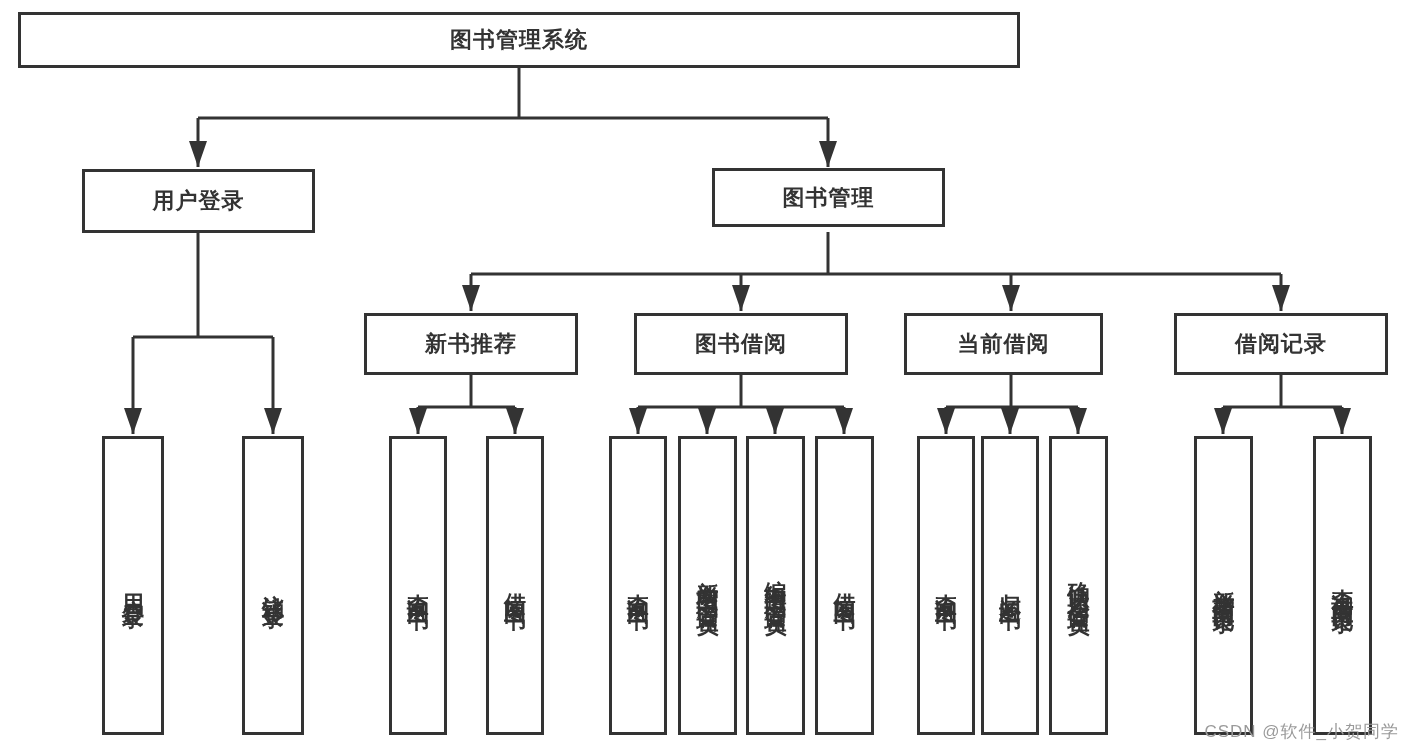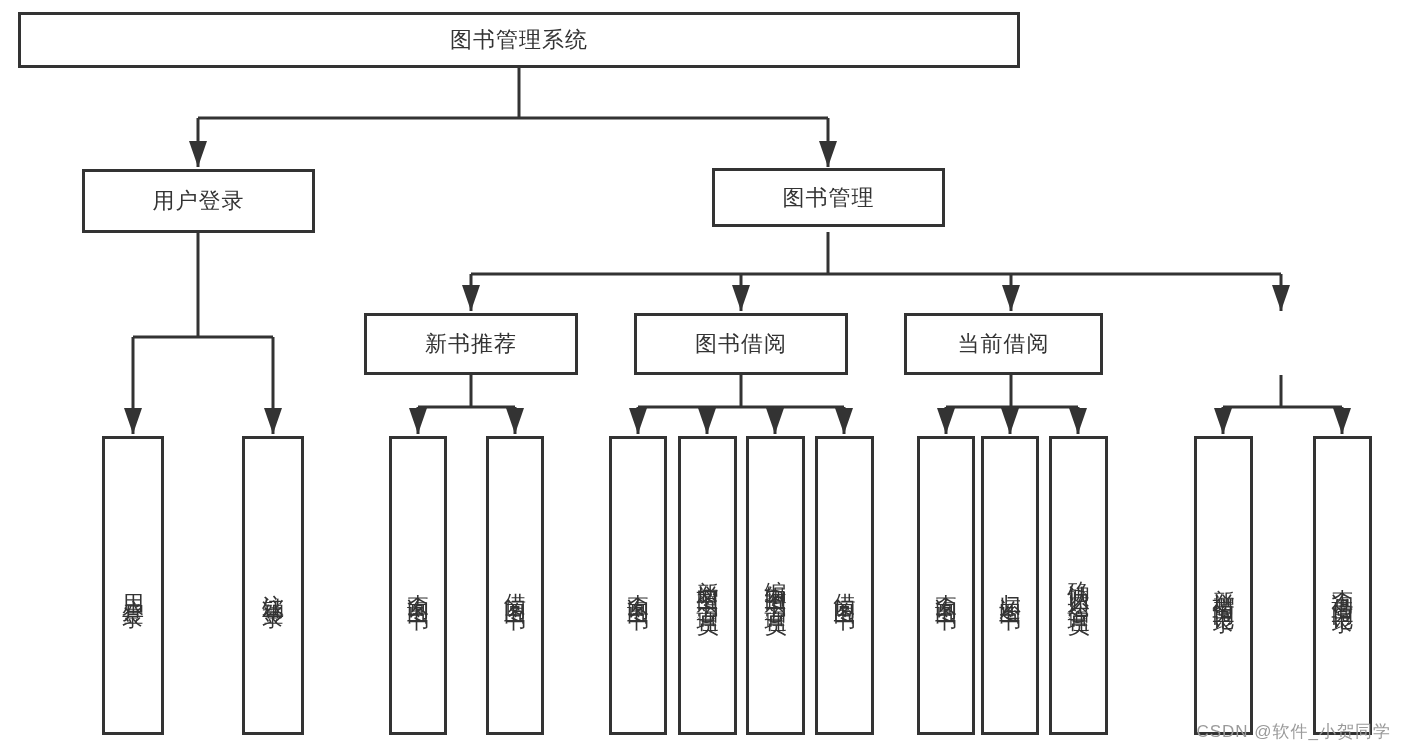--- a/index.html
+++ b/index.html
@@ -14,37 +14,38 @@
   .box{
     position:absolute;
     background:#ffffff;
     border:3px solid #333333;
     box-sizing:border-box;
     display:flex;
     align-items:center;
     justify-content:center;
     color:#333333;
     z-index:2;
+    font-weight:bold;
   }
   .hlabel{
     font-size:22px;
     letter-spacing:1px;
     white-space:nowrap;
   }
   .vtext{
     writing-mode:vertical-rl;
     text-orientation:mixed;
     font-size:22px;
     letter-spacing:5px;
     line-height:1;
     color:#333333;
   }
   .watermark{
     position:absolute;
-    right:14px;
+    right:6px;
     bottom:4px;
     font-size:17px;
     color:#9a9a9a;
     letter-spacing:1px;
     z-index:10;
     white-space:nowrap;
     margin-top:8px;
   }
 </style>
 </head>
@@ -115,20 +116,23 @@
 
   <div class="box" style="left:364px;top:313px;width:214px;height:62px">
     <span class="hlabel">新书推荐</span>
   </div>
   <div class="box" style="left:634px;top:313px;width:214px;height:62px">
     <span class="hlabel">图书借阅</span>
   </div>
   <div class="box" style="left:904px;top:313px;width:199px;height:62px">
     <span class="hlabel">当前借阅</span>
   </div>
+  <div class="box" style="left:1174px;top:313px;width:214px;height:62px">
+    <span class="hlabel">借阅记录</span>
+  </div>
 
   <div class="box" style="left:102px;top:436px;width:62px;height:299px">
     <span class="vtext">用户登录</span>
   </div>
   <div class="box" style="left:242px;top:436px;width:62px;height:299px">
     <span class="vtext">注销登录</span>
   </div>
 
   <div class="box" style="left:389px;top:436px;width:58px;height:299px">
     <span class="vtext">查询图书</span>

